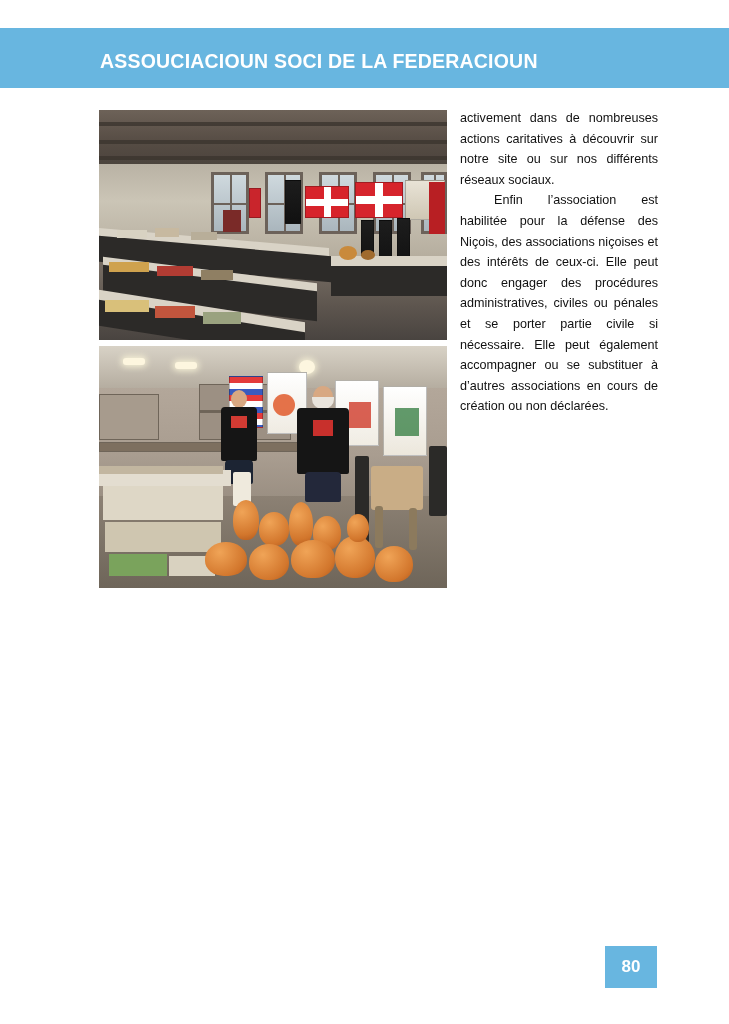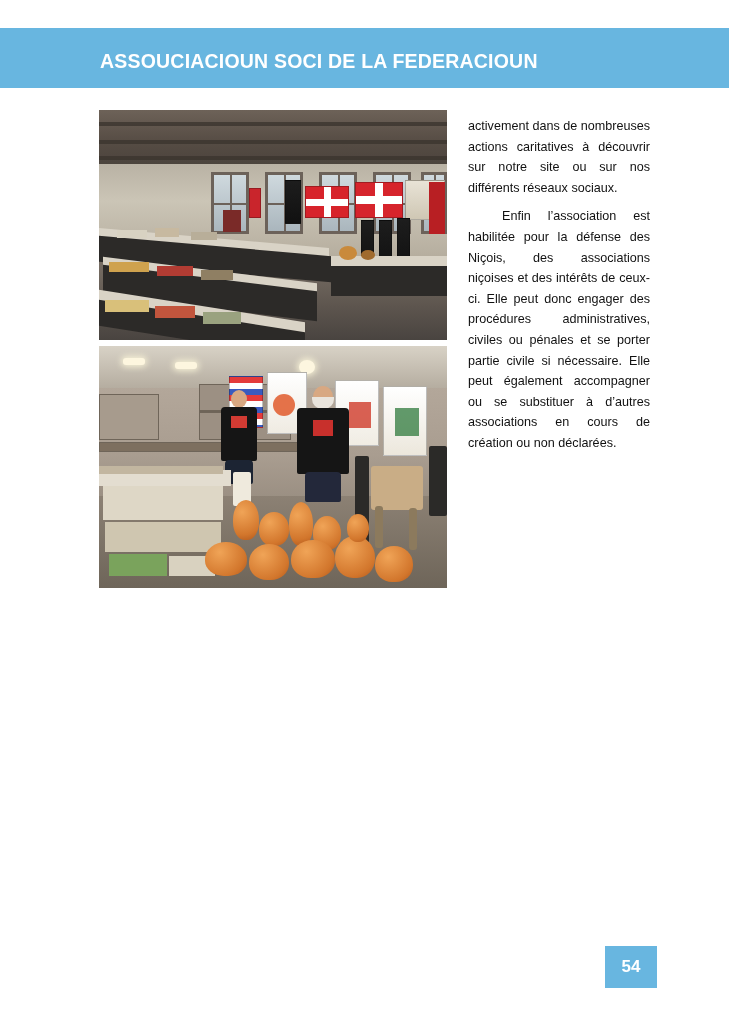--- a/index.html
+++ b/index.html
@@ -177,21 +177,21 @@
     left: 460px;
     top: 108px;
     width: 198px;
     font-size: 12.6px;
     line-height: 20.6px;
     color: #111111;
     text-align: justify;
     text-justify: inter-word;
   }
   .text-col p {
-    margin: 8px;
+    margin: 0;
   }
   .text-col p.indent {
     text-indent: 34px;
   }
 
   
   .page-num-box {
     position: absolute;
     left: 605px;
     top: 946px;
@@ -321,13 +321,13 @@
   <div class="pumpkin" style="left:236px;top:190px;width:40px;height:42px;"></div>
   <div class="pumpkin" style="left:276px;top:200px;width:38px;height:36px;"></div>
   <div class="pumpkin" style="left:248px;top:168px;width:22px;height:28px;"></div>
 </div>
 
 <div class="text-col">
   <p>activement dans de nombreuses actions caritatives à découvrir sur notre site ou sur nos différents réseaux sociaux.</p>
   <p class="indent">Enfin l’association est habilitée pour la défense des Niçois, des associations niçoises et des intérêts de ceux-ci. Elle peut donc engager des procédures administratives, civiles ou pénales et se porter partie civile si nécessaire. Elle peut également accompagner ou se substituer à d’autres associations en cours de création ou non déclarées.</p>
 </div>
 
-<div class="page-num-box">54</div>
+<div class="page-num-box">80</div>
 
 </body></html>

